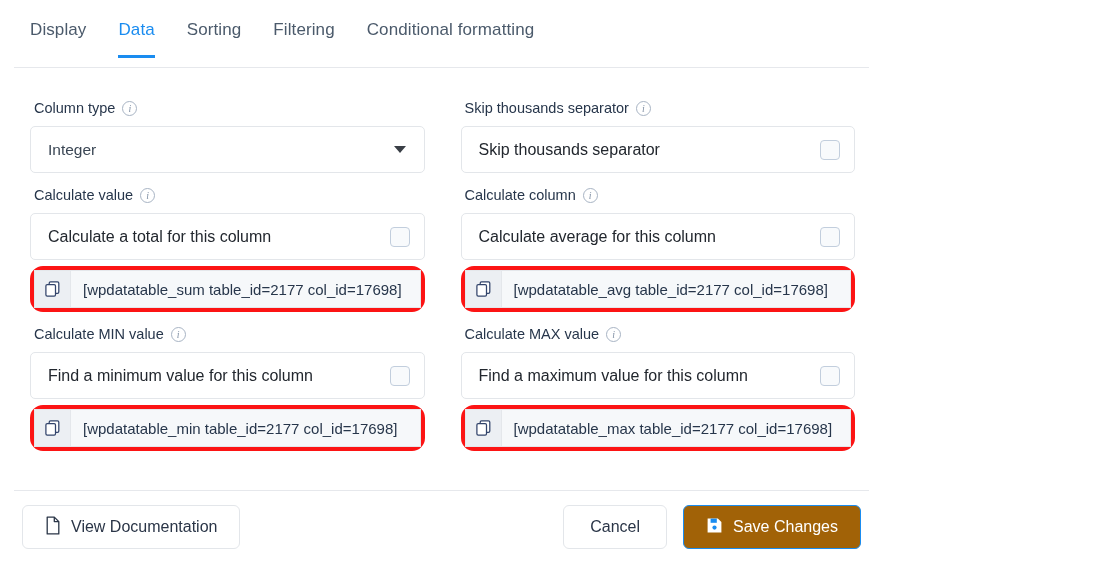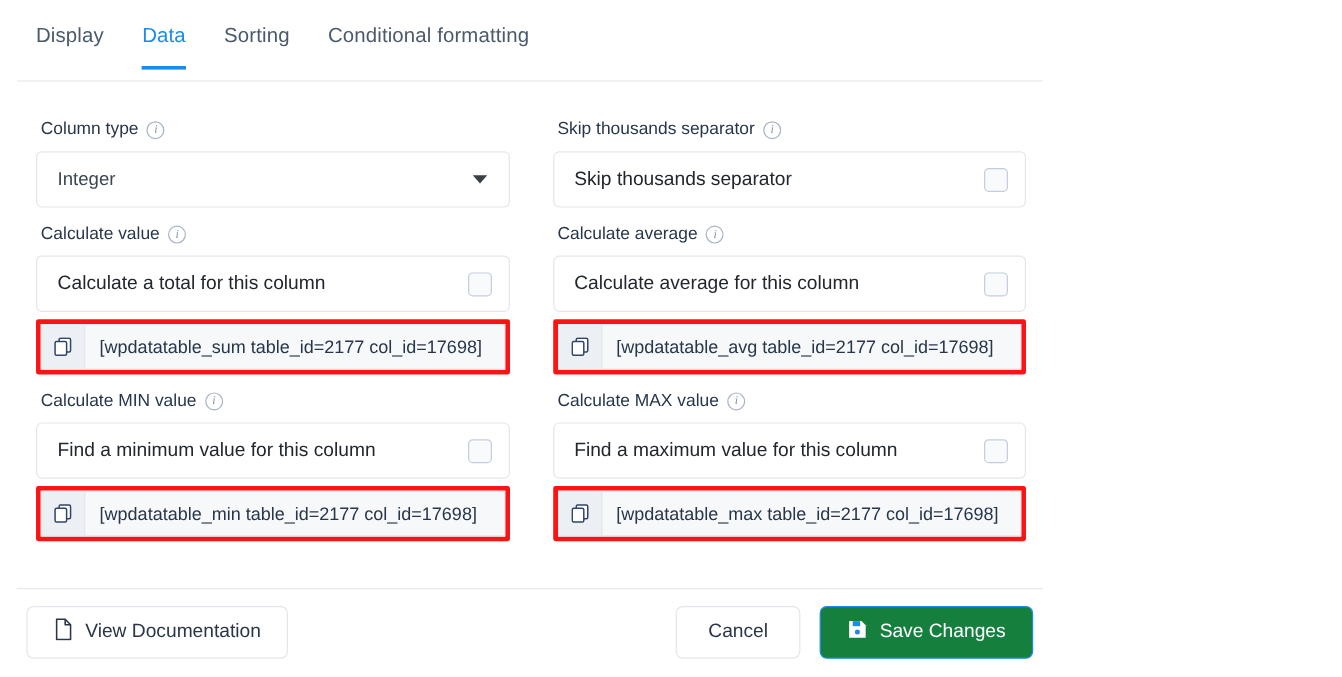--- a/index.html
+++ b/index.html
@@ -117,21 +117,21 @@
     border: 1px solid #c2cedd;
     border-radius: 4px;
     background: #f8fafc;
     flex: none;
     cursor: pointer;
   }
 
   
   .shortcode-wrap {
     border: 4px solid #fc1414;
-    border-radius: 2px;
+    border-radius: 13px;
     margin-top: 6px;
     display: inline-flex;
     width: 100%;
   }
   .shortcode {
     display: flex;
     align-items: stretch;
     width: 100%;
     height: 38px;
     background: #f6f8fa;
@@ -192,35 +192,36 @@
     color: #2a3547;
   }
   .btn-cancel {
     border: 1px solid #e3e6ea;
     background: #ffffff;
     color: #2a3547;
     padding: 0 26px;
   }
   .btn-primary {
     border: 1px solid #1a8cf0;
-    background: #15803d;
+    background: #a16207;
     color: #ffffff;
     padding: 0 22px;
   }
   .footer-right { display: flex; align-items: center; gap: 16px; }
 </style>
 </head>
 <body>
 
 <div class="panel">
 
   <div class="tabbar">
     <div class="tab">Display</div>
     <div class="tab active">Data</div>
     <div class="tab">Sorting</div>
+    <div class="tab">Filtering</div>
     <div class="tab">Conditional formatting</div>
   </div>
 
   <div class="content">
 
     <div class="cell">
       <div class="field-label">
         <span>Column type</span>
         <span class="info-icon">i</span>
       </div>
@@ -258,21 +259,21 @@
               <rect x="0.9" y="3.6" width="9.6" height="11.4" rx="1.3" stroke="#32446b" stroke-width="1.25" fill="#fff"></rect>
             </svg>
           </span>
           <span class="sc-text">[wpdatatable_sum table_id=2177 col_id=17698]</span>
         </div>
       </div>
     </div>
 
     <div class="cell">
       <div class="field-label">
-        <span>Calculate average</span>
+        <span>Calculate column</span>
         <span class="info-icon">i</span>
       </div>
       <div class="control checkbox-row">
         <span class="cb-label">Calculate average for this column</span>
         <span class="checkbox"></span>
       </div>
       <div class="shortcode-wrap">
         <div class="shortcode">
           <span class="sc-icon">
             <svg width="15" height="16" viewBox="0 0 15 16" fill="none">

